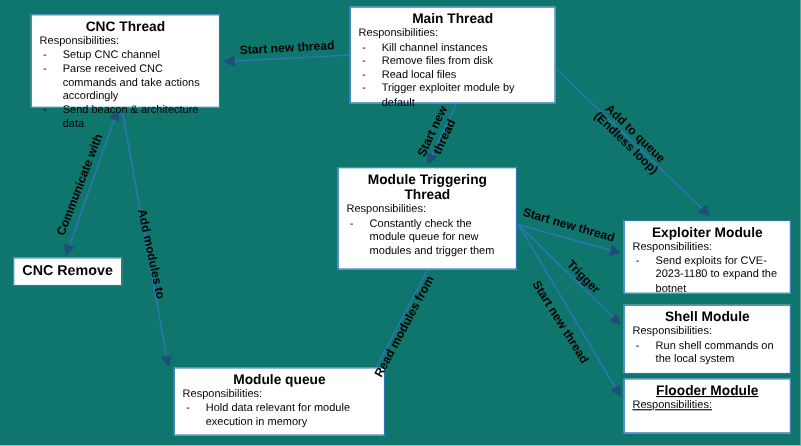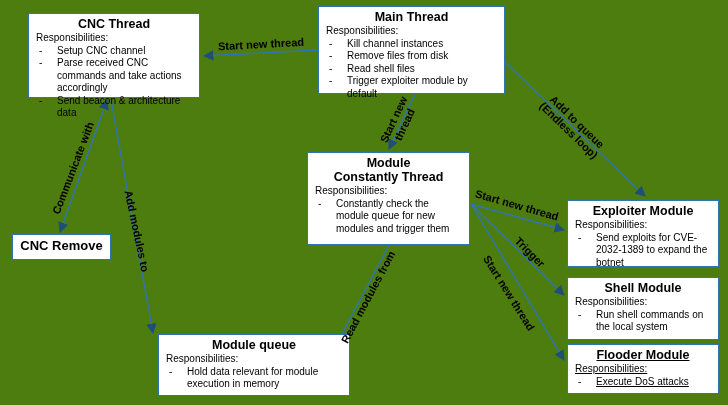--- a/index.html
+++ b/index.html
@@ -1,17 +1,17 @@
 <!DOCTYPE html>
 <html><head>
 <meta charset="utf-8">
 <style>
   html,body{margin:0;padding:0;background:#fff;}
   #canvas{
-    position:relative;width:728px;height:405px;background:#4d7c0f;overflow:hidden;
+    position:relative;width:728px;height:405px;background:#0f766e;overflow:hidden;
     font-family:"Liberation Sans",sans-serif;color:#000;
   }
   #arrow-layer{position:absolute;left:0;top:0;width:728px;height:405px;}
   .box{
     position:absolute;background:#fff;border:1.5px solid #2e75b6;
     padding:2px 7px 2px 7px;box-sizing:border-box;
   }
   .box-title{font-weight:700;font-size:12.5px;line-height:14px;text-align:center;margin:1px 0 1px 0;}
   .box-sub{font-size:10px;line-height:12.5px;}
   .bullet{font-size:10px;line-height:12.5px;position:relative;padding-left:21px;}
@@ -54,46 +54,45 @@
     <div class="bullet">Setup CNC channel</div>
     <div class="bullet">Parse received CNC commands and take actions accordingly</div>
     <div class="bullet">Send beacon &amp; architecture data</div>
   </div>
 
   <div class="box" style="left:318px;top:6px;width:187px;height:88px;">
     <div class="box-title">Main Thread</div>
     <div class="box-sub">Responsibilities:</div>
     <div class="bullet">Kill channel instances</div>
     <div class="bullet">Remove files from disk</div>
-    <div class="bullet">Read shell files</div>
+    <div class="bullet">Read local files</div>
     <div class="bullet">Trigger exploiter module by default</div>
   </div>
 
   <div class="box" style="left:307px;top:152px;width:163px;height:93px;">
-    <div class="box-title" style="padding:0 18px;">Module Constantly Thread</div>
+    <div class="box-title" style="padding:0 18px;">Module Triggering Thread</div>
     <div class="box-sub">Responsibilities:</div>
     <div class="bullet">Constantly check the module queue for new modules and trigger them</div>
   </div>
 
   <div class="box" style="left:567px;top:200px;width:152px;height:67px;">
     <div class="box-title">Exploiter Module</div>
     <div class="box-sub">Responsibilities:</div>
-    <div class="bullet">Send exploits for CVE-2032-1389 to expand the botnet</div>
+    <div class="bullet">Send exploits for CVE-2023-1180 to expand the botnet</div>
   </div>
 
   <div class="box" style="left:567px;top:277px;width:152px;height:63px;">
     <div class="box-title">Shell Module</div>
     <div class="box-sub">Responsibilities:</div>
     <div class="bullet">Run shell commands on the local system</div>
   </div>
 
   <div class="box" style="left:567px;top:344px;width:152px;height:50px;text-decoration:underline;">
     <div class="box-title">Flooder Module</div>
     <div class="box-sub">Responsibilities:</div>
-    <div class="bullet">Execute DoS attacks</div>
   </div>
 
   <div class="box" style="left:158px;top:334px;width:192px;height:62px;">
     <div class="box-title">Module queue</div>
     <div class="box-sub">Responsibilities:</div>
     <div class="bullet">Hold data relevant for module execution in memory</div>
   </div>
 
   <div class="box" style="left:12px;top:234px;width:99px;height:26px;padding:1px 4px;">
     <div class="server-title">CNC Remove</div>

